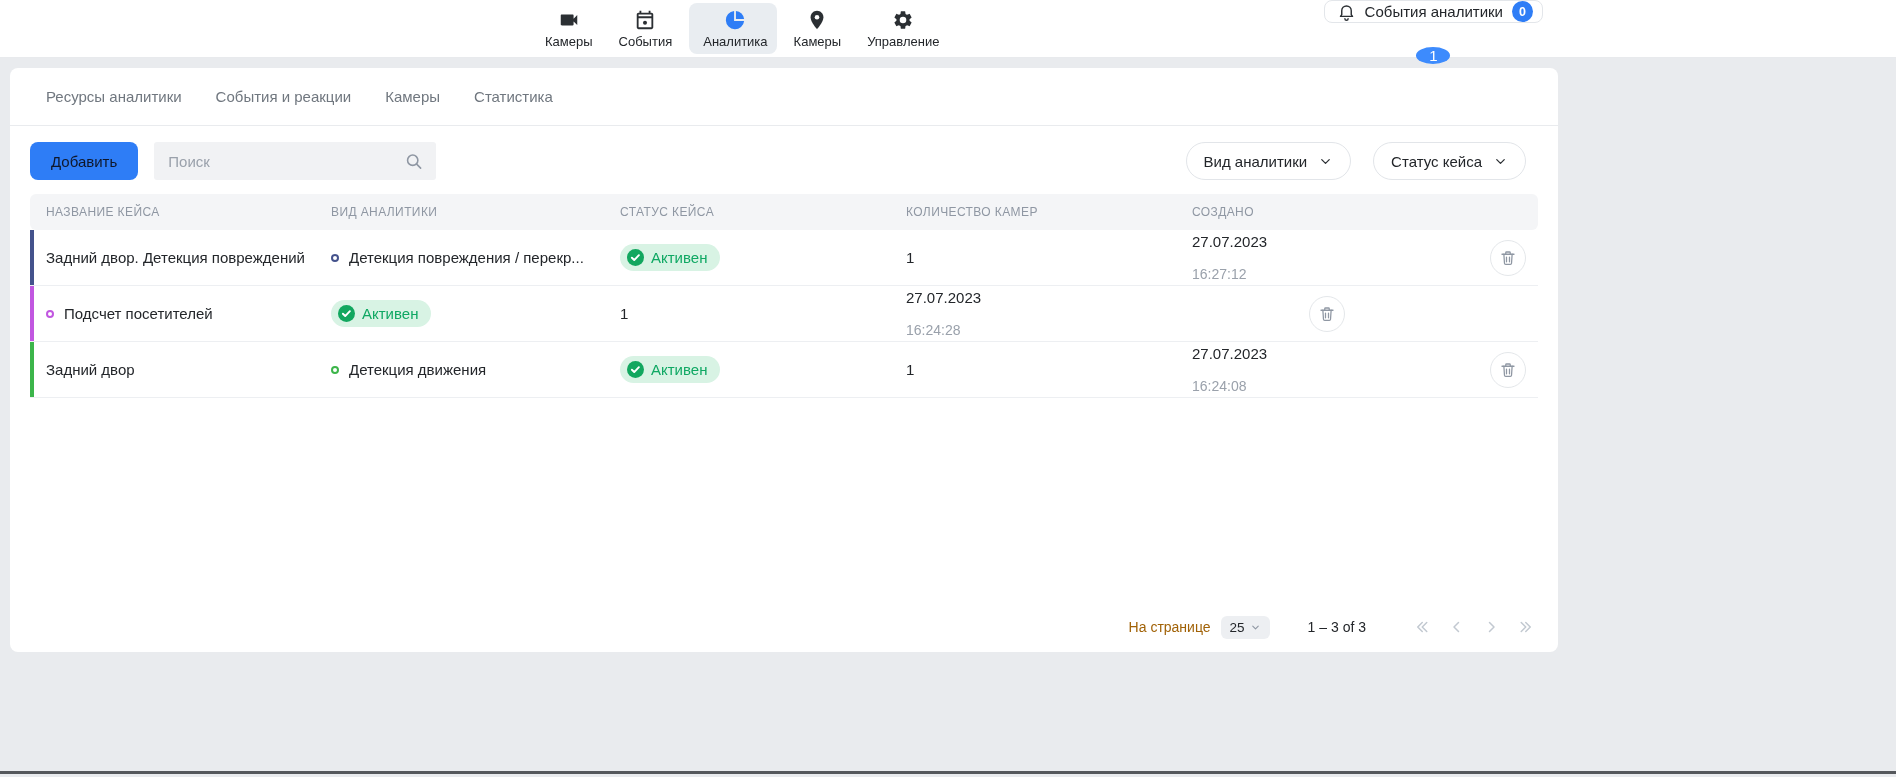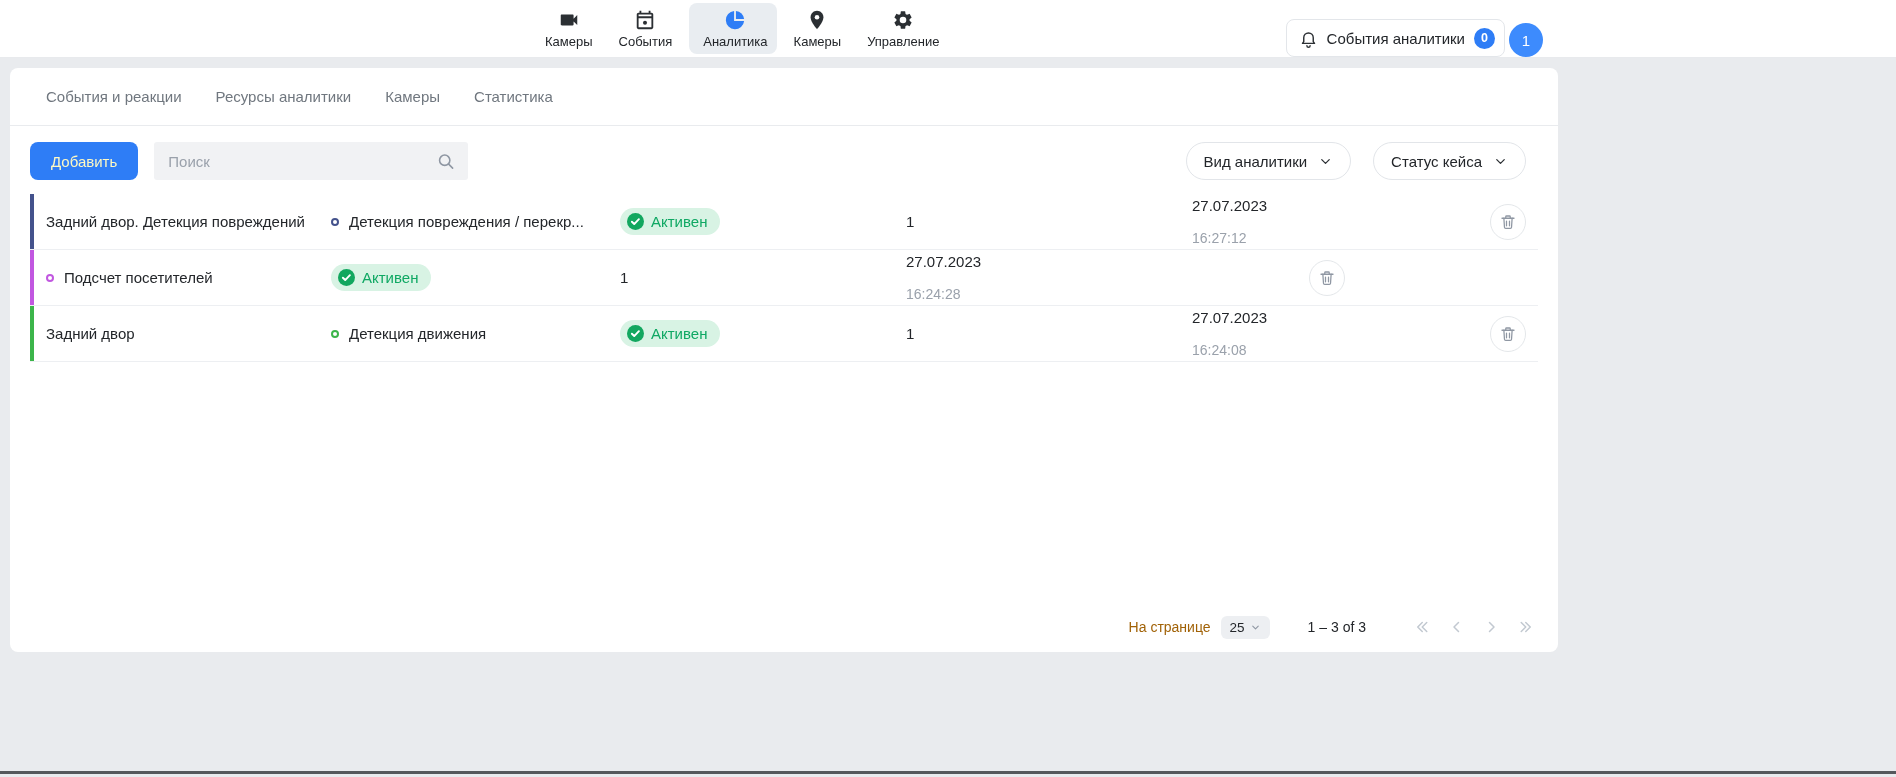--- a/index.html
+++ b/index.html
@@ -20,21 +20,21 @@
   .topbar-inner { position:relative; width:1568px; height:100%; }
   .nav-group { position:absolute; left:536px; top:3px; display:flex; gap:8px; }
   .nav-item {
     display:flex; flex-direction:column; align-items:center; justify-content:center;
     gap:3px; padding:6px 9px 5px; border-radius:8px; cursor:pointer; min-width:50px;
   }
   .nav-item.active { background:#e9edf1;padding-left:14px; }
   .nav-label { font-size:13px; color:#23262a; white-space:nowrap; }
   .nav-icon svg { display:block; }
 
-  .topbar-right { position:absolute; right:25px; top:0; height:100%; display:flex; align-items:flex-end; gap:4px; }
+  .topbar-right { position:absolute; right:25px; top:0; height:100%; display:flex; align-items:center; gap:24px;flex-direction:column; }
   .events-btn {
     display:flex; align-items:center; gap:9px; height:38px; padding:0 9px 0 12px;
     background:#fff; border:1px solid #e3e6ea; border-radius:8px; cursor:pointer; font-family:inherit;
   }
   .events-btn-label { font-size:15px; color:#23262a; white-space:nowrap; }
   .badge {
     min-width:21px; height:21px; border-radius:11px; background:#2e7df6; color:#fff;
     font-size:12.5px; font-weight:bold; display:flex; align-items:center; justify-content:center; padding:0 5px;
   }
   .avatar {
@@ -52,24 +52,24 @@
   .tab {
     position:relative; display:flex; align-items:center; font-size:15px;
     color:#70777f; cursor:pointer; white-space:nowrap;
   }
   .tab.active { color:#2e7df6; }
   .tab.active::after { content:""; position:absolute; left:0; right:0; bottom:-1px; height:2px; background:#2e7df6; }
 
   
   .toolbar { display:flex; align-items:center; margin:16px 32px 14px 20px; }
   .btn-add {
-    height:38px; padding:0 21px; background:#2e7df6; color:#fef9c3; border:none;
+    height:38px; padding:0 21px; background:#2e7df6; color:#0f172a; border:none;
     border-radius:8px; font-size:15px; cursor:pointer; font-family:inherit;
   }
-  .search-box { position:relative; margin-left:16px; width:314px; height:38px; background:#f1f2f4; border-radius:3px; }
+  .search-box { position:relative; margin-left:16px; width:282px; height:38px; background:#f1f2f4; border-radius:3px; }
   .search-box input {
     width:100%; height:100%; border:none; background:transparent; outline:none;
     padding:0 42px 0 14px; font-size:15px; color:#23262a; font-family:inherit;
   }
   .search-box input::placeholder { color:#9aa1ab; }
   .search-icon { position:absolute; right:13px; top:50%; transform:translateY(-50%); line-height:0; }
   .toolbar-spacer { flex:1; }
   .filter-pill {
     display:flex; align-items:center; gap:11px; height:38px; padding:0 17px;
     border:1px solid #e2e5e9; border-radius:19px; background:#fff; font-size:15px;
@@ -187,22 +187,22 @@
         <span class="badge">0</span>
       </button>
       <div class="avatar">1</div>
     </div>
   </div>
 </header>
 
 <main class="panel">
 
   <div class="tabs-row">
+    <div class="tab">Ресурсы аналитики</div>
     <div class="tab">События и реакции</div>
-    <div class="tab">Ресурсы аналитики</div>
     <div class="tab">Камеры</div>
     <div class="tab">Статистика</div>
   </div>
 
   <div class="toolbar">
     <button class="btn-add">Добавить</button>
     <div class="search-box">
       <input type="text" placeholder="Поиск" style="">
       <span class="search-icon">
         <svg width="19" height="19" viewBox="0 0 24 24" fill="none" stroke="#8f97a3" stroke-width="2">
@@ -224,20 +224,28 @@
       <span>Статус кейса</span>
       <span style="line-height:0;">
         <svg width="15" height="15" viewBox="0 0 24 24" fill="none" stroke="#2b2f33" stroke-width="2" stroke-linecap="round" stroke-linejoin="round">
             <path d="M6 9l6 6 6-6"></path>
           </svg>
       </span>
     </button>
   </div>
 
   <div class="table">
+    <div class="thead">
+      <div class="th">НАЗВАНИЕ КЕЙСА</div>
+      <div class="th">ВИД АНАЛИТИКИ</div>
+      <div class="th">СТАТУС КЕЙСА</div>
+      <div class="th">КОЛИЧЕСТВО КАМЕР</div>
+      <div class="th">СОЗДАНО</div>
+      <div class="th"></div>
+    </div>
 
     <div class="trow">
       <span class="accent-bar" style="background: rgb(68, 82, 140);"></span>
       <div class="cell cell-name">
         <span>Задний двор. Детекция повреждений</span>
       </div>
       <div class="cell cell-type">
         <span class="type-ring" style="border-color: rgb(68, 82, 140);"></span>
         <span>Детекция повреждения / перекр...</span>
       </div>

